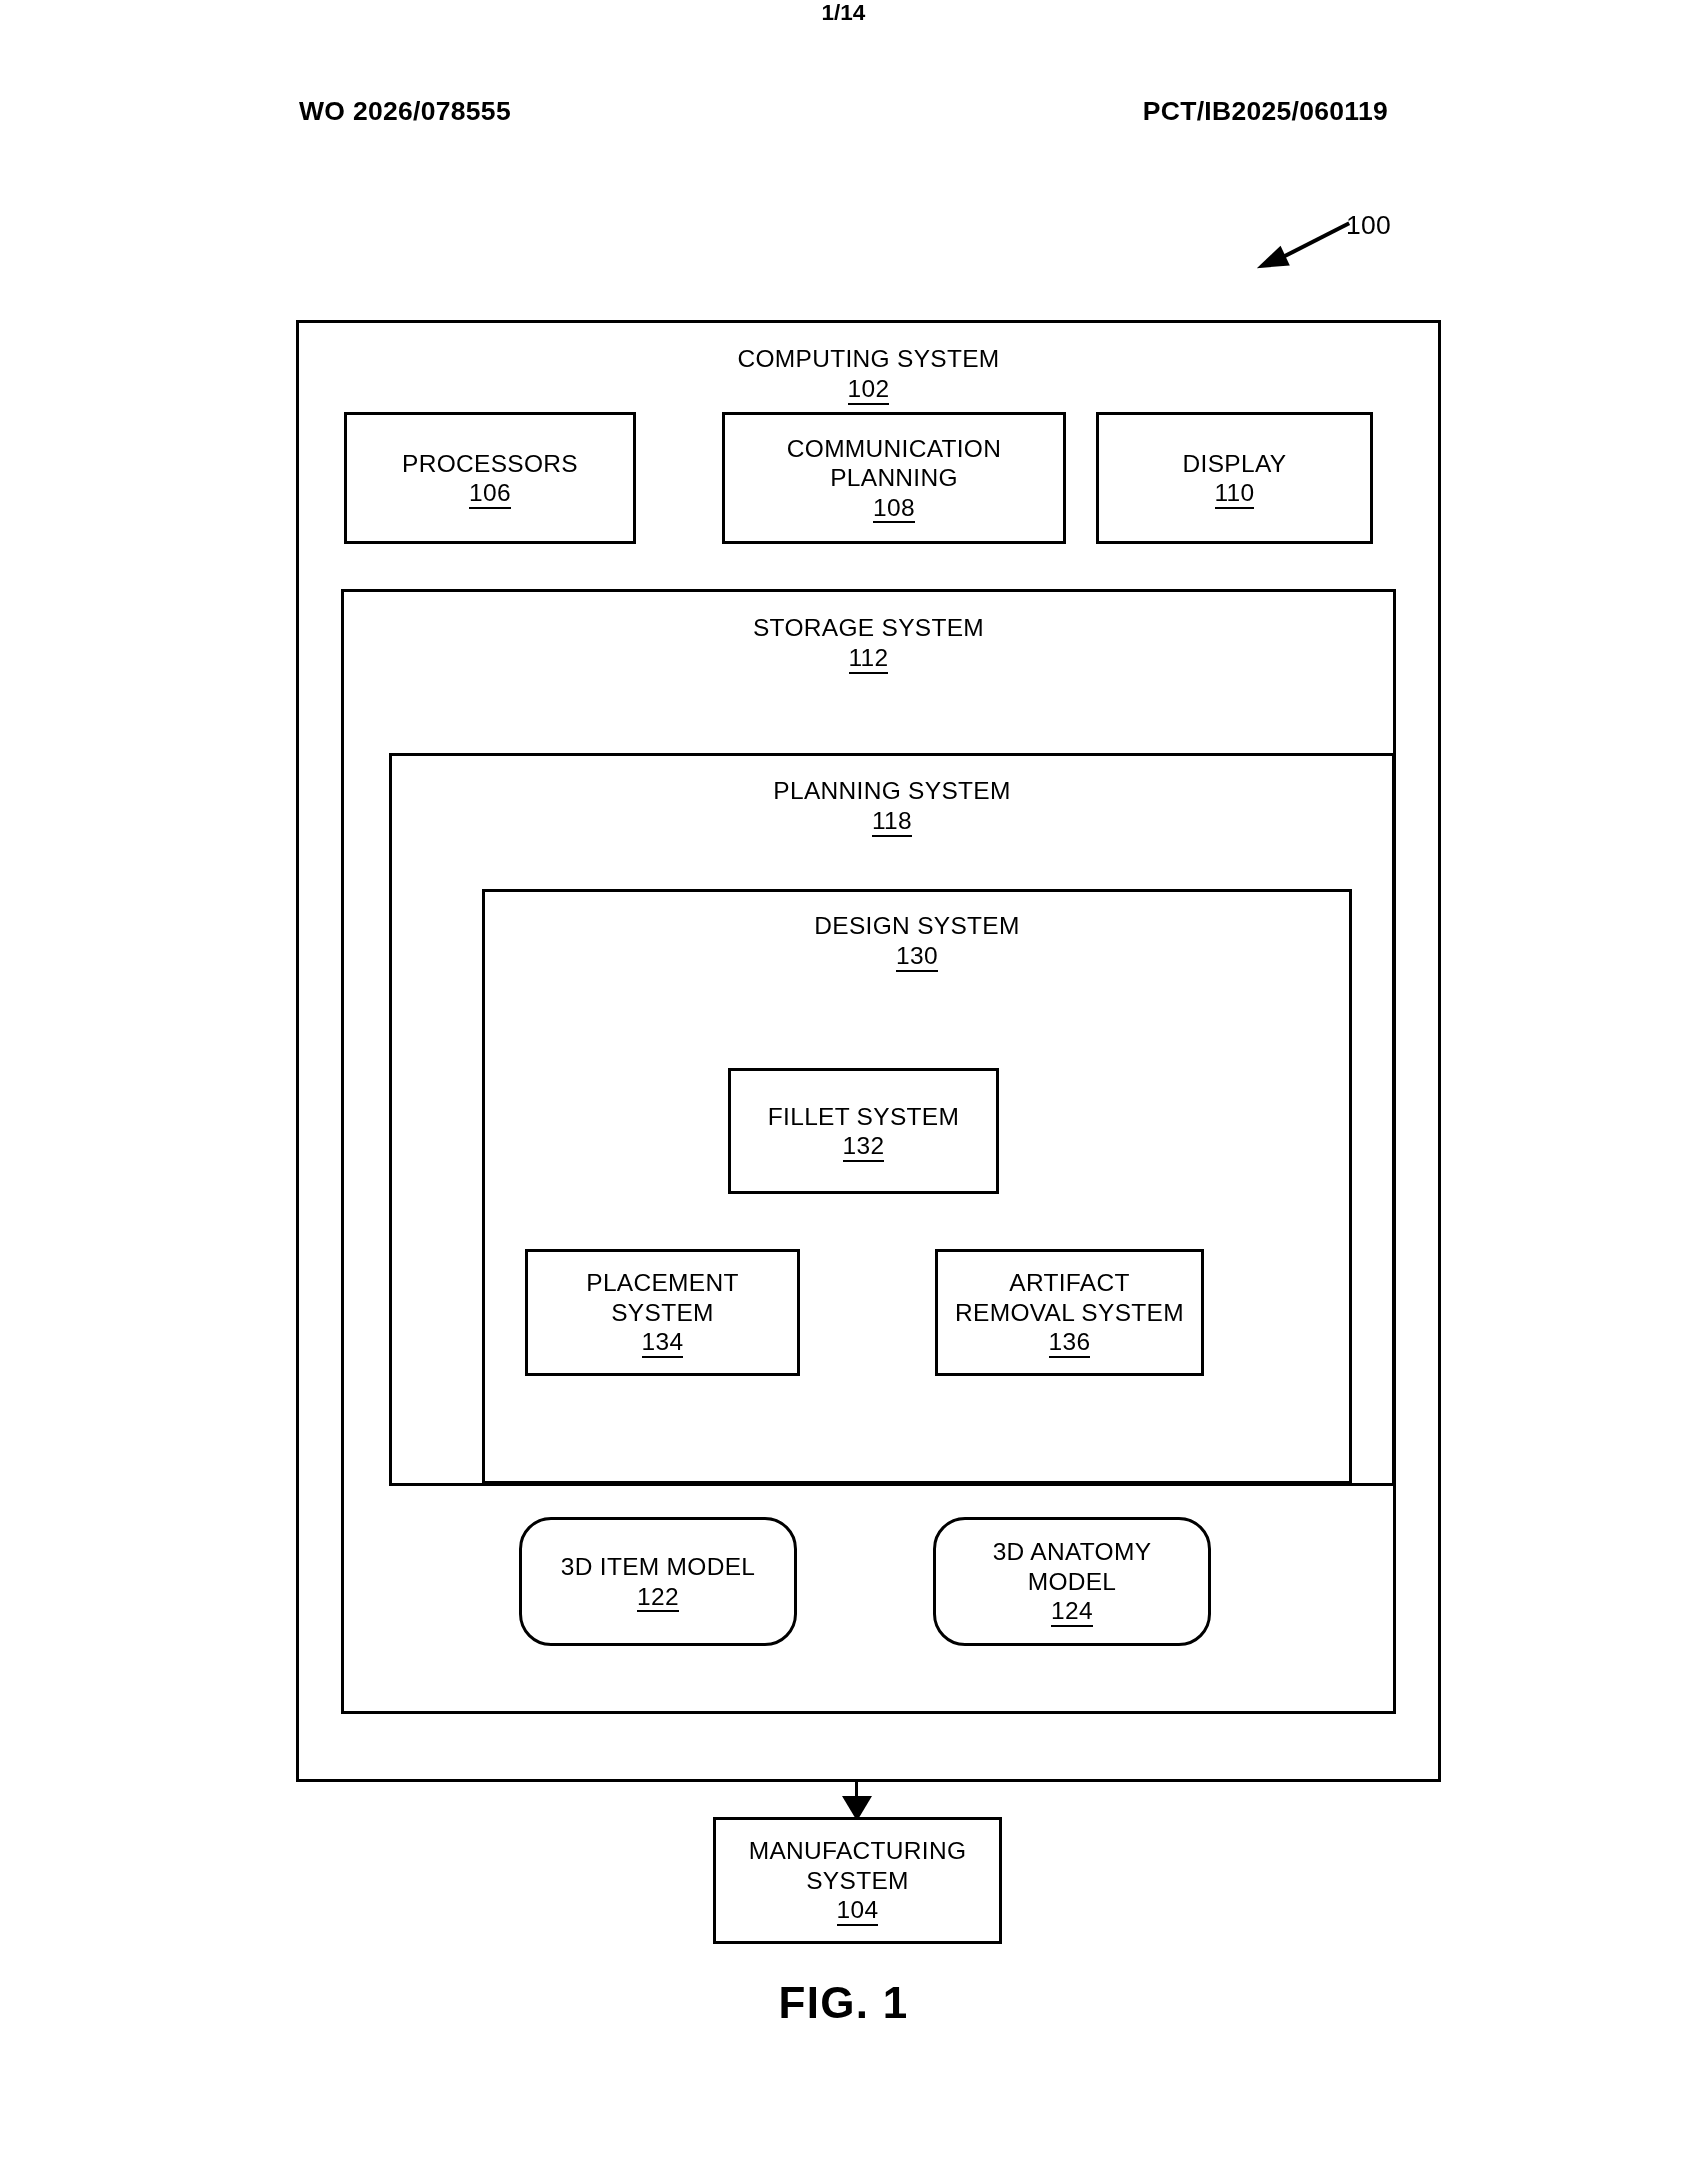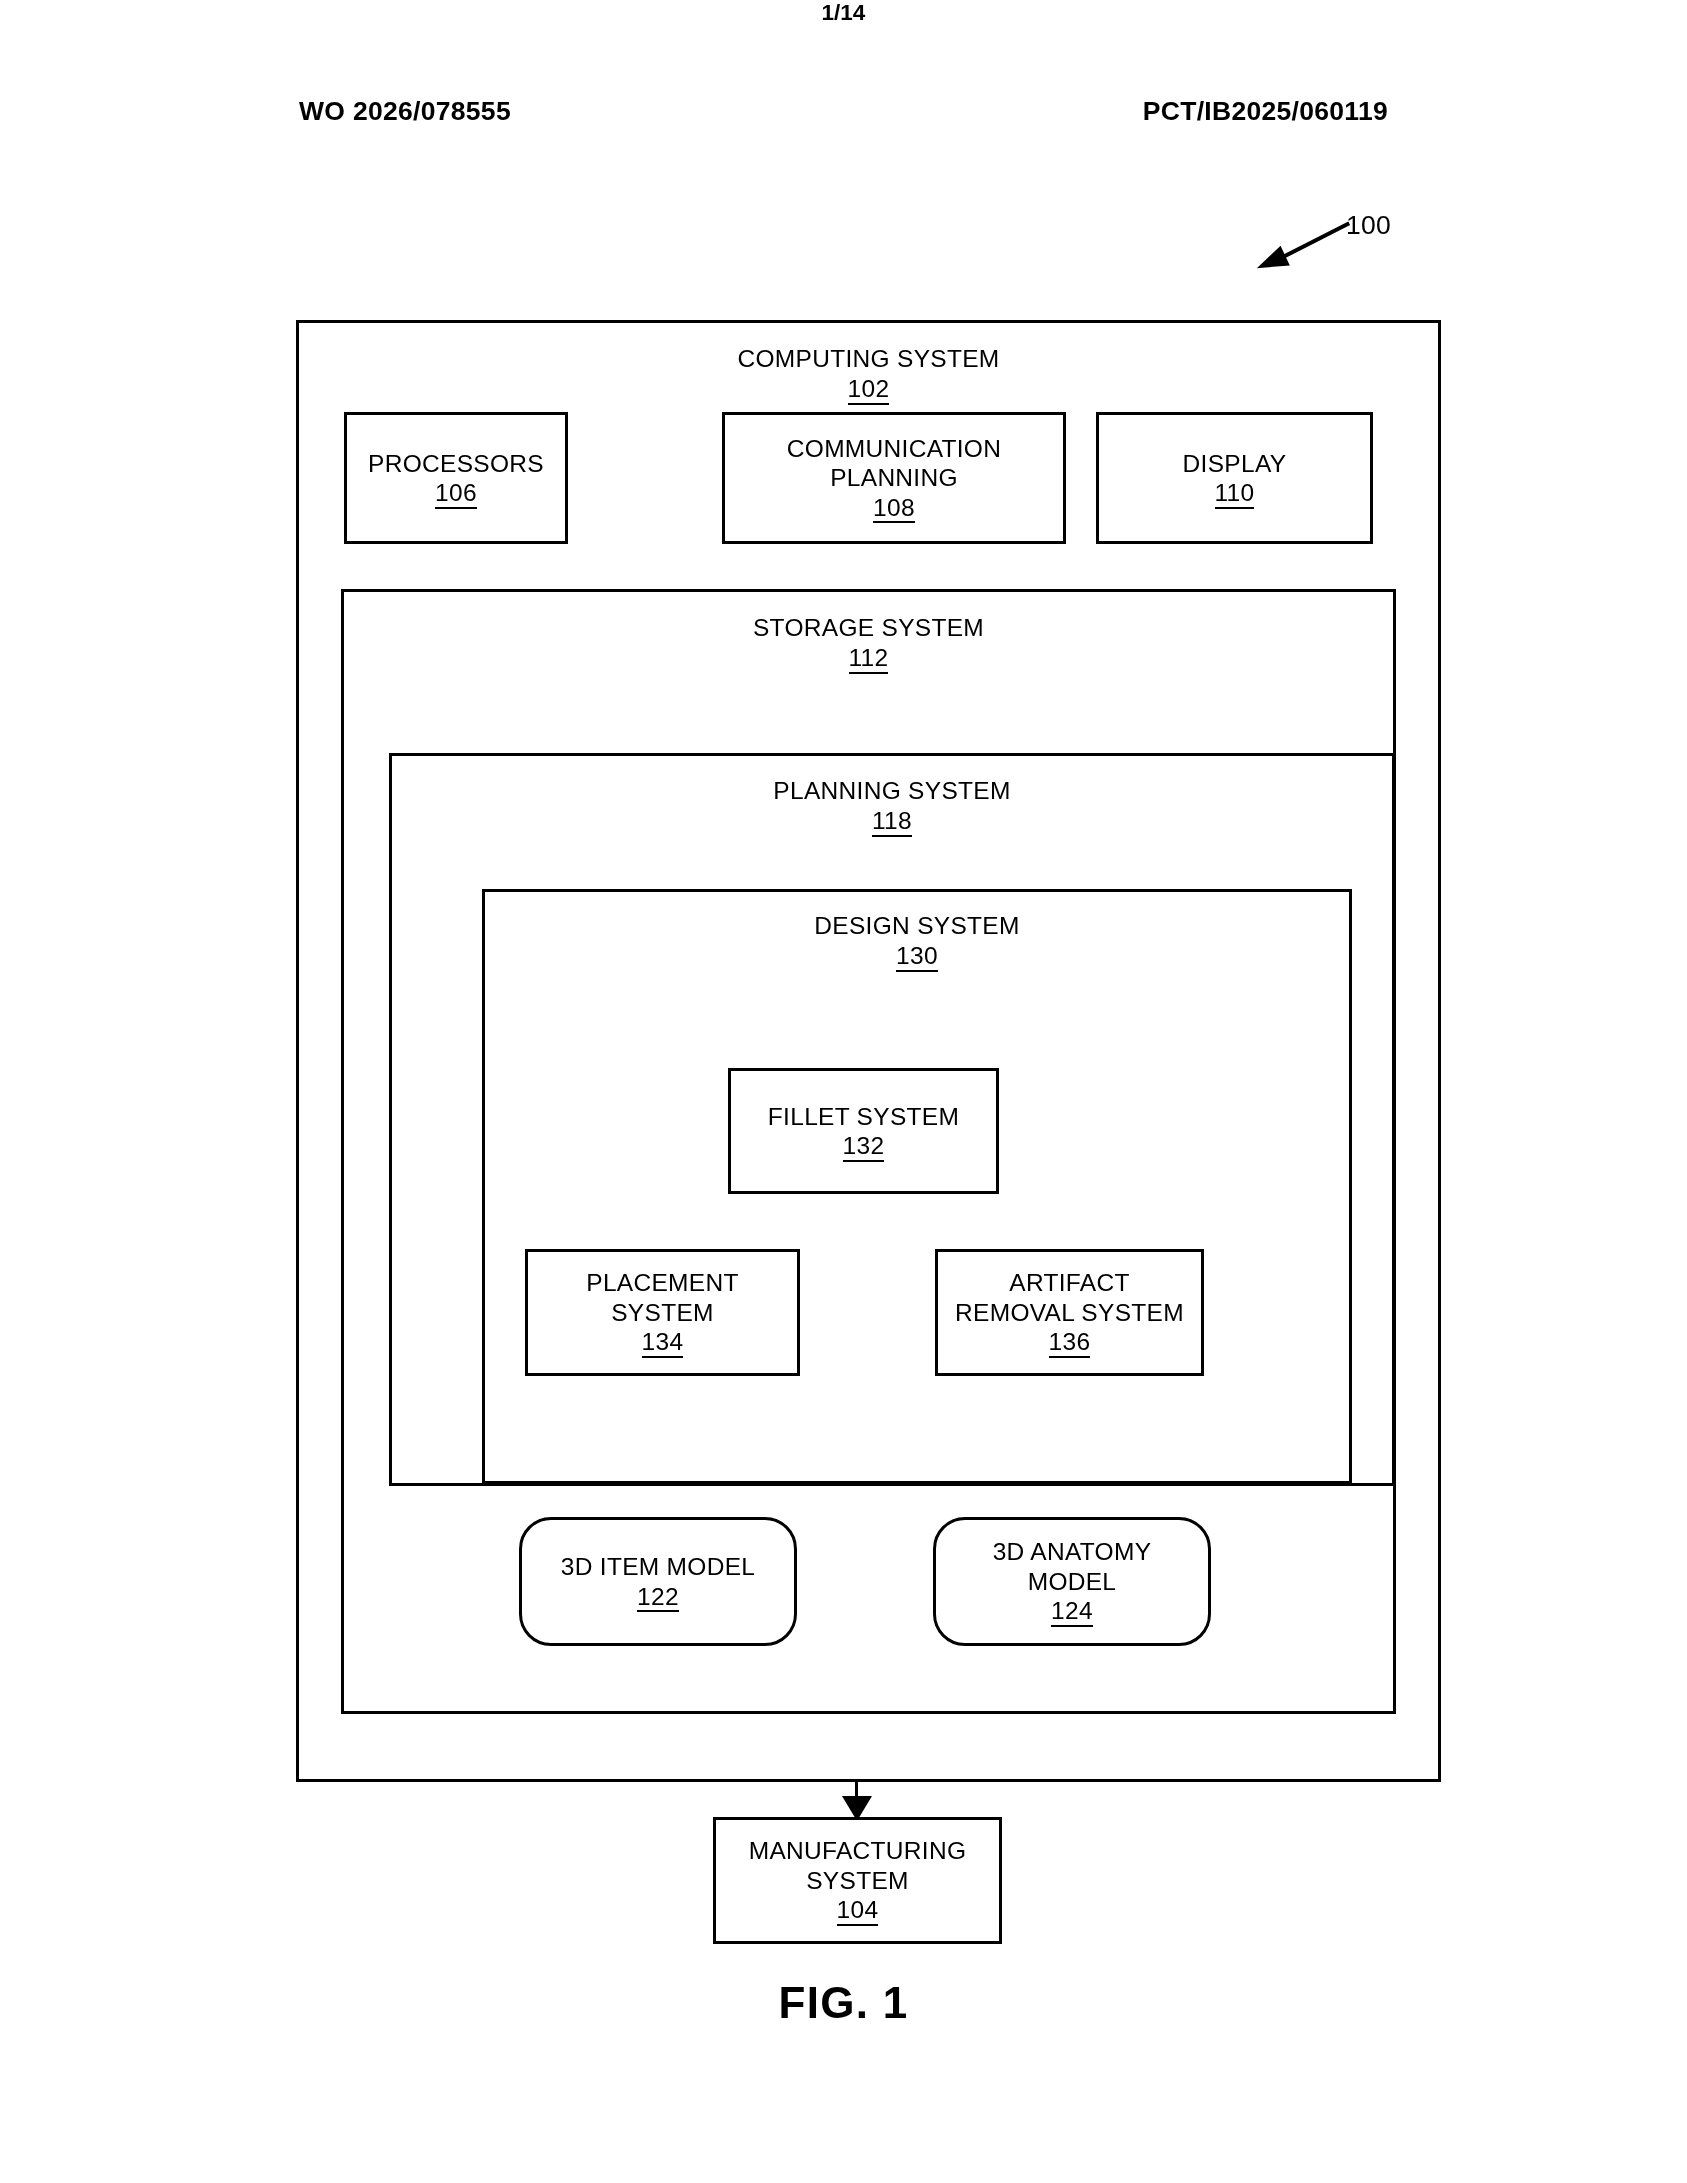--- a/index.html
+++ b/index.html
@@ -68,21 +68,21 @@
     letter-spacing: 0.3px;
   }
   .lbl-top .num u {
     text-decoration: none;
     border-bottom: 2.6px solid #000;
     padding-bottom: 1px;
   }
 
   
   #computing-system { left: 296px;  top: 320px;  width: 1145px; height: 1462px; }
-  #processors       { left: 344px;  top: 412px;  width: 224px;  height: 132px; }
+  #processors       { left: 344px;  top: 412px;  width: 292px;  height: 132px; }
   #comm-interface   { left: 722px; top: 412px;  width: 344px;  height: 132px; }
   #display          { left: 1096px; top: 412px;  width: 277px;  height: 132px; }
   #storage-system   { left: 341px;  top: 589px;  width: 1055px; height: 1125px; }
   #planning-system  { left: 389px;  top: 753px; width: 1006px; height: 733px; }
   #design-system    { left: 482px;  top: 889px; width: 870px; height: 595px; }
   #fillet-system    { left: 728px; top: 1068px; width: 271px;  height: 126px; }
   #placement-system { left: 525px;  top: 1249px; width: 275px;  height: 127px; }
   #artifact-removal { left: 935px; top: 1249px; width: 269px;  height: 127px; }
   #item-model       { left: 519px;  top: 1517px; width: 278px;  height: 129px; }
   #anatomy-model    { left: 933px; top: 1517px; width: 278px;  height: 129px; }

